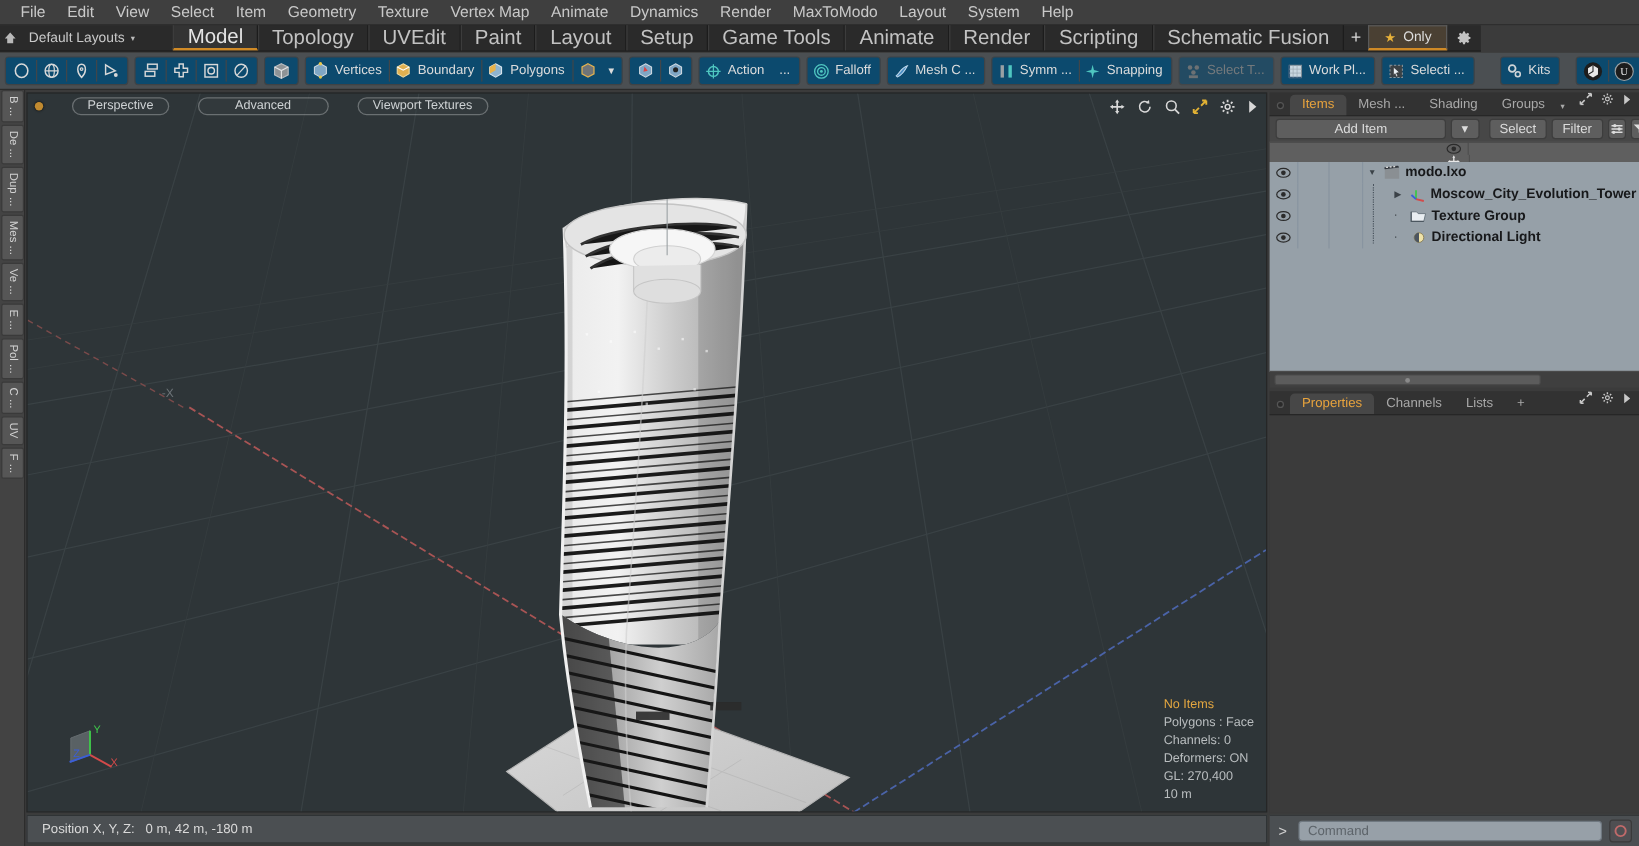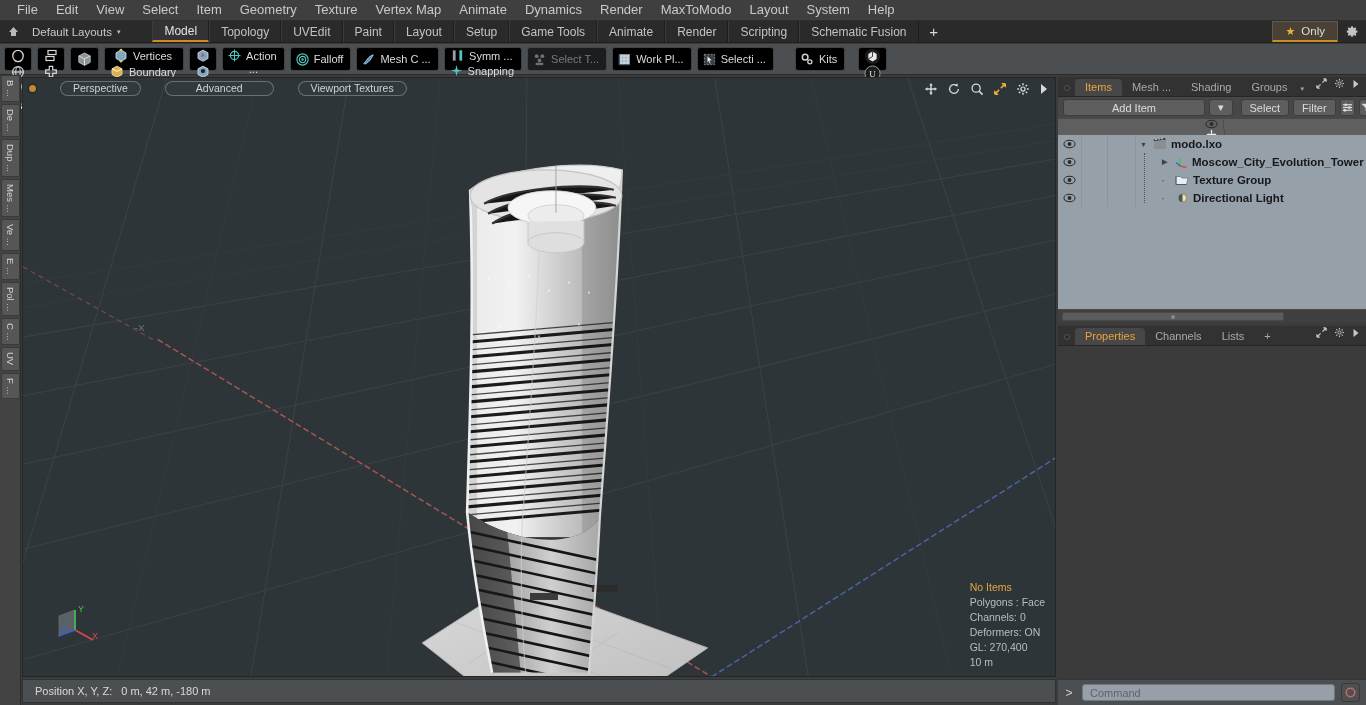--- a/index.html
+++ b/index.html
@@ -20,38 +20,38 @@
     padding-left: 8px;
     border-bottom: 1px solid #2e2e2e;
   }
   .menubar .mi {
     font-size: 13px; color: #c9c9c9;
     padding: 16px 9px; white-space: nowrap; line-height: 14px;
   }
 
   
   .layoutbar {
-    position:absolute; left:0; top:21px; width:1366px; height:22px;
+    position:absolute; left:0; top:21px; width:1234px; height:22px;
     background:#2a2a2a;
     display:flex; align-items:stretch;
     border-bottom:1px solid #1e1e1e;
   }
   .lb-home {
     width:26px; display:flex; align-items:center; justify-content:center;
     color:#9a9a9a; font-size:11px;
   }
   .lb-layouts {
     display:flex; align-items:center; padding:0 10px 0 6px;
     font-size:11.5px; color:#c9c9c9; white-space:nowrap;
   }
   .lb-layouts .caret { margin-left:5px; font-size:7px; color:#bbb; }
   .lb-tabs { display:flex; align-items:stretch; margin-left:22px; }
   .lb-tab {
     display:flex; align-items:center; justify-content:center;
-    padding:0 11px; font-size:12px; color:#c2c2c2;
+    padding:0 11px; font-size:17px; color:#c2c2c2;
     border-left:1px solid #3c3c3c; border-right:1px solid #1c1c1c;
     background:#2a2a2a; white-space:nowrap;
   }
   .lb-tab.active {
     background:#333333; color:#e4e4e4;
     border-bottom:2px solid #d08a26;
   }
   .lb-plus {
     display:flex; align-items:center; justify-content:center;
     width:30px; font-size:15px; color:#d8d8d8; font-weight:300;
@@ -69,22 +69,22 @@
   
   .toolbar {
     position:absolute; left:0; top:44px; width:1366px; height:31px;
     background:#4b4f52;
     display:flex; align-items:center;
     border-bottom:1px solid #2b2b2b;
     padding-left:4px; gap:0px;
   }
   .tgrp {
     display:flex; align-items:center;
-    background:#000000; border:1px solid #3f4346; border-radius:3px;
-    height:24px; margin-right:5px; padding:0 1px;flex-direction:column;
+    background:#0c4a6e; border:1px solid #3f4346; border-radius:3px;
+    height:24px; margin-right:5px; padding:0 1px;
   }
   .tbtn {
     height:22px; min-width:22px;
     display:flex; align-items:center; justify-content:center; gap:4px;
     padding:0 4px; font-size:11px; color:#dcdcdc; white-space:nowrap;
     border-radius:2px;
   }
   .tbtn.lbl { padding:0 6px 0 3px; }
   .tbtn.dim { color:#8e9396; }
   .sep { width:1px; height:18px; background:#41464a; }

